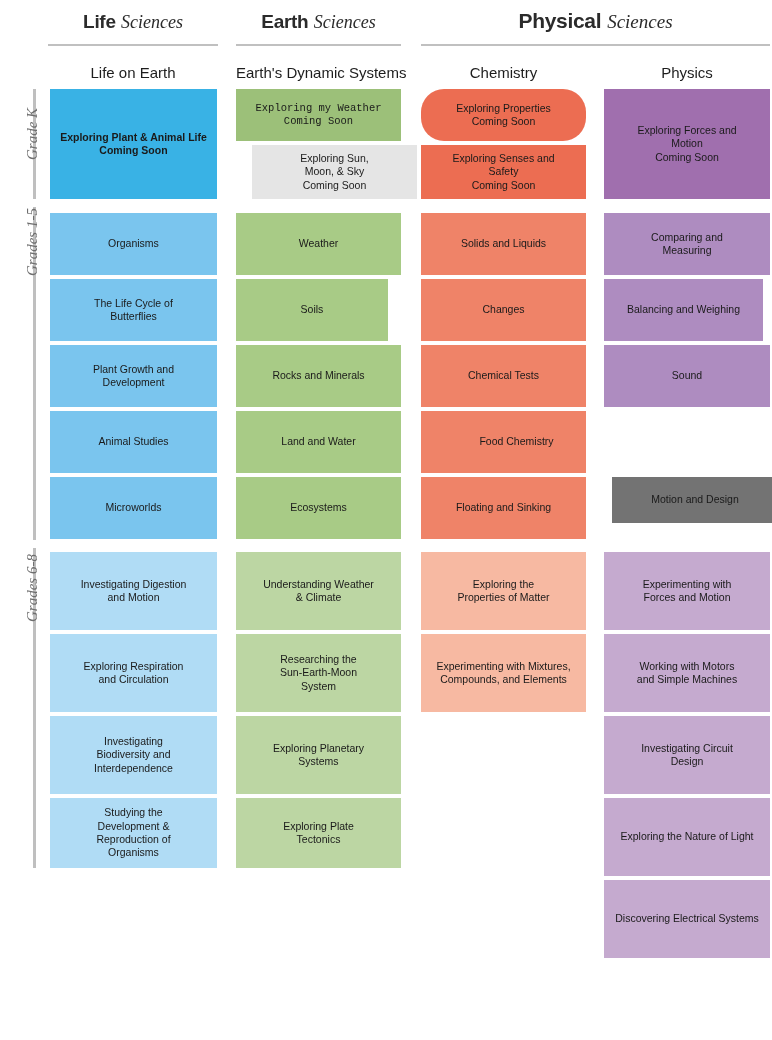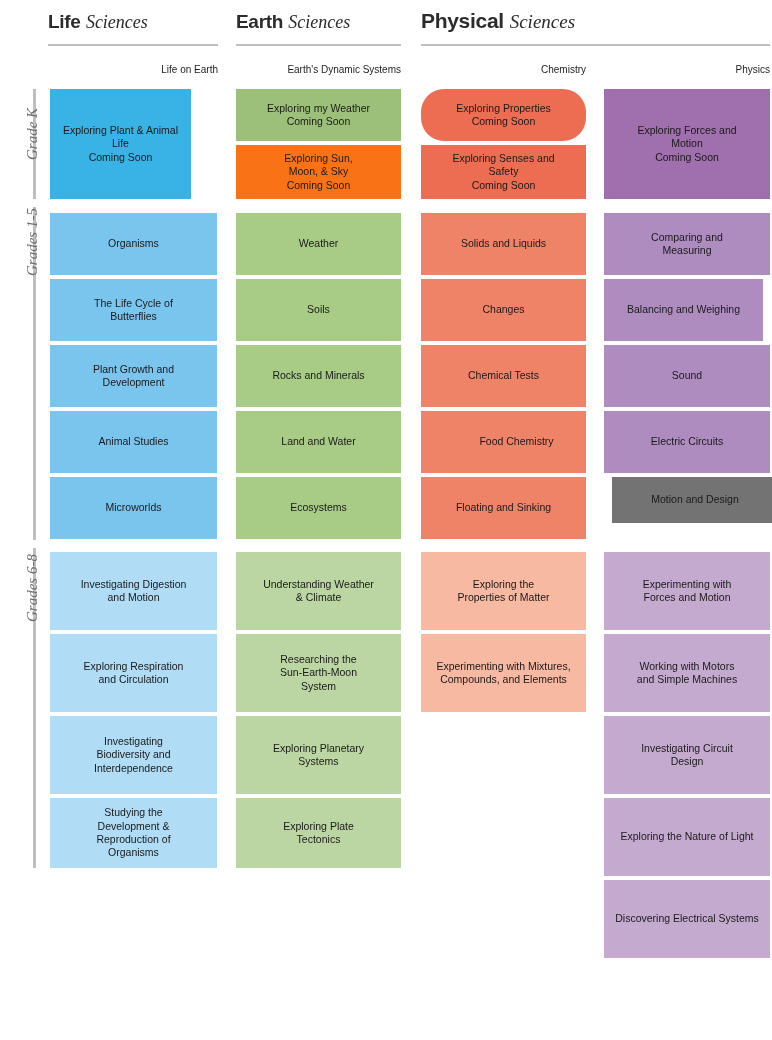--- a/index.html
+++ b/index.html
@@ -12,20 +12,21 @@
     position: relative;
     width: 772px;
     height: 1040px;
     background: #ffffff;
     overflow: hidden;
   }
 
   
   .hdr-group {
     position: absolute;
+    text-align: center;
   }
   .hdr-title {
     font-size: 19px;
     color: #2b2b2b;
     white-space: nowrap;
     line-height: 1;
   }
   .hdr-title .strong {
     font-weight: bold;
     letter-spacing: -0.3px;
@@ -38,22 +39,22 @@
   }
   .hdr-rule {
     position: absolute;
     height: 2px;
     background: #c0c0c0;
   }
 
   
   .col-head {
     position: absolute;
-    text-align: right;
-    font-size: 10px;
+    text-align: center;
+    font-size: 15px;
     color: #1d1d1d;
     white-space: nowrap;
   }
 
   
   .grade-label {
     position: absolute;
     font-family: "Liberation Serif", serif;
     font-style: italic;
     font-size: 15px;
@@ -127,26 +128,26 @@
 
   <div class="grade-bar" style="top:89px; height:110px;"></div>
   <div class="grade-label" style="left:24px; top:160px;">Grade K</div>
 
   <div class="grade-bar" style="top:207px; height:333px;"></div>
   <div class="grade-label" style="left:24px; top:276px;">Grades 1-5</div>
 
   <div class="grade-bar" style="top:548px; height:320px;"></div>
   <div class="grade-label" style="left:24px; top:622px;">Grades 6-8</div>
 
-  <div class="cell" style="left:50px; top:89px; width:141px; height:110px; background:#39b2e5;">Exploring Plant &amp; Animal Life
-Coming Soon</div>
-
-  <div class="cell" style="left:236px; top:89px; width:165px; height:52px; background:#9cc079;">Exploring my Weather
-Coming Soon</div>
-  <div class="cell" style="left:236px; top:145px; width:165px; height:54px; background:#f97316;">Exploring Sun,
+  <div class="cell" style="left:50px; top:89px; width:167px; height:110px; background:#39b2e5;font-weight:bold;">Exploring Plant &amp; Animal Life
+Coming Soon</div>
+
+  <div class="cell" style="left:236px; top:89px; width:165px; height:52px; background:#9cc079;font-family:Liberation Mono, monospace;">Exploring my Weather
+Coming Soon</div>
+  <div class="cell" style="left:252px; top:145px; width:165px; height:54px; background:#e5e5e5;">Exploring Sun,
 Moon, &amp; Sky
 Coming Soon</div>
 
   <div class="cell" style="left:421px; top:89px; width:165px; height:52px; background:#ec6d52;border-radius:23px;">Exploring Properties
 Coming Soon</div>
   <div class="cell" style="left:421px; top:145px; width:165px; height:54px; background:#ec6d52;">Exploring Senses and
 Safety
 Coming Soon</div>
 
   <div class="cell" style="left:604px; top:89px; width:166px; height:110px; background:#a06fae;">Exploring Forces and
@@ -155,36 +156,35 @@
 
   <div class="cell" style="left:50px; top:213px; width:167px; height:62px; background:#7ac5ee;">Organisms</div>
   <div class="cell" style="left:50px; top:279px; width:167px; height:62px; background:#7ac5ee;">The Life Cycle of
 Butterflies</div>
   <div class="cell" style="left:50px; top:345px; width:167px; height:62px; background:#7ac5ee;">Plant Growth and
 Development</div>
   <div class="cell" style="left:50px; top:411px; width:167px; height:62px; background:#7ac5ee;">Animal Studies</div>
   <div class="cell" style="left:50px; top:477px; width:167px; height:62px; background:#7ac5ee;">Microworlds</div>
 
   <div class="cell" style="left:236px; top:213px; width:165px; height:62px; background:#a8cb86;">Weather</div>
-  <div class="cell" style="left:236px; top:279px; width:165px; height:62px; background:#a8cb86;">Soils</div>
+  <div class="cell" style="left:236px; top:279px; width:152px; height:62px; background:#a8cb86;">Soils</div>
   <div class="cell" style="left:236px; top:345px; width:165px; height:62px; background:#a8cb86;">Rocks and Minerals</div>
   <div class="cell" style="left:236px; top:411px; width:165px; height:62px; background:#a8cb86;">Land and Water</div>
   <div class="cell" style="left:236px; top:477px; width:165px; height:62px; background:#a8cb86;">Ecosystems</div>
 
   <div class="cell" style="left:421px; top:213px; width:165px; height:62px; background:#ef8368;">Solids and Liquids</div>
   <div class="cell" style="left:421px; top:279px; width:165px; height:62px; background:#ef8368;">Changes</div>
   <div class="cell" style="left:421px; top:345px; width:165px; height:62px; background:#ef8368;">Chemical Tests</div>
   <div class="cell" style="left:421px; top:411px; width:165px; height:62px; background:#ef8368;padding-left:32px;">Food Chemistry</div>
   <div class="cell" style="left:421px; top:477px; width:165px; height:62px; background:#ef8368;">Floating and Sinking</div>
 
   <div class="cell" style="left:604px; top:213px; width:166px; height:62px; background:#ae8cc0;">Comparing and
 Measuring</div>
   <div class="cell" style="left:604px; top:279px; width:159px; height:62px; background:#ae8cc0;">Balancing and Weighing</div>
   <div class="cell" style="left:604px; top:345px; width:166px; height:62px; background:#ae8cc0;">Sound</div>
-  <div class="cell" style="left:604px; top:411px; width:166px; height:62px; background:#ae8cc0;">Electric Circuits</div>
   <div class="cell" style="left:604px; top:477px; width:166px; height:46px; background:#737373;margin-left:8px;">Motion and Design</div>
 
   <div class="cell" style="left:50px; top:552px; width:167px; height:78px; background:#b0dcf5;">Investigating Digestion
 and Motion</div>
   <div class="cell" style="left:50px; top:634px; width:167px; height:78px; background:#b0dcf5;">Exploring Respiration
 and Circulation</div>
   <div class="cell" style="left:50px; top:716px; width:167px; height:78px; background:#b0dcf5;">Investigating
 Biodiversity and
 Interdependence</div>
   <div class="cell" style="left:50px; top:798px; width:167px; height:70px; background:#b0dcf5;">Studying the

